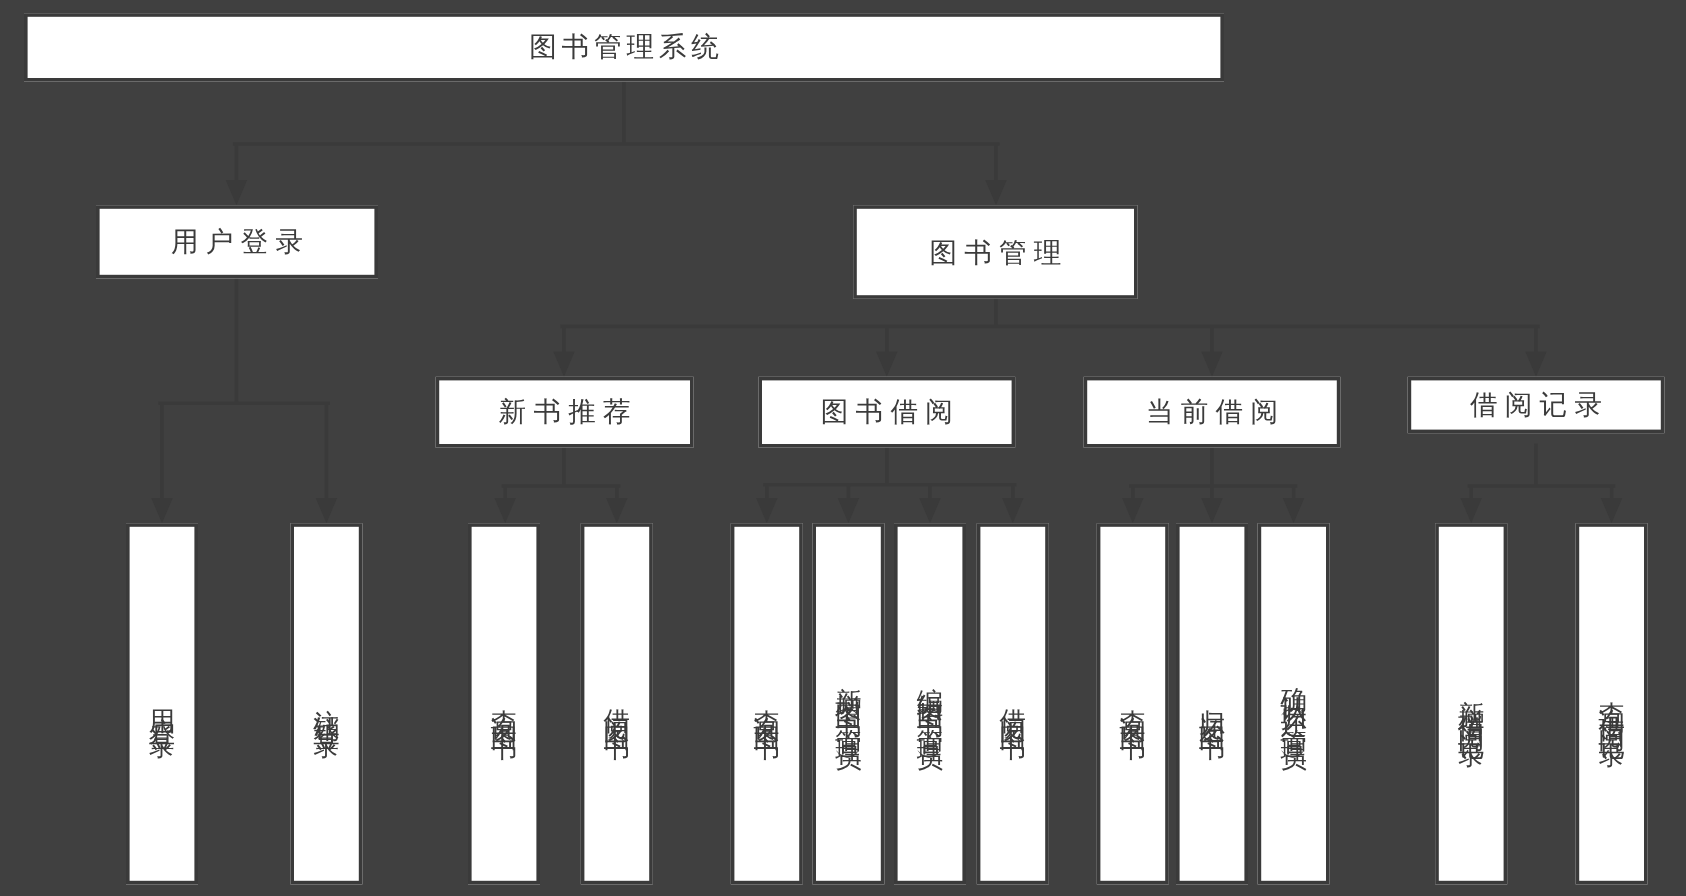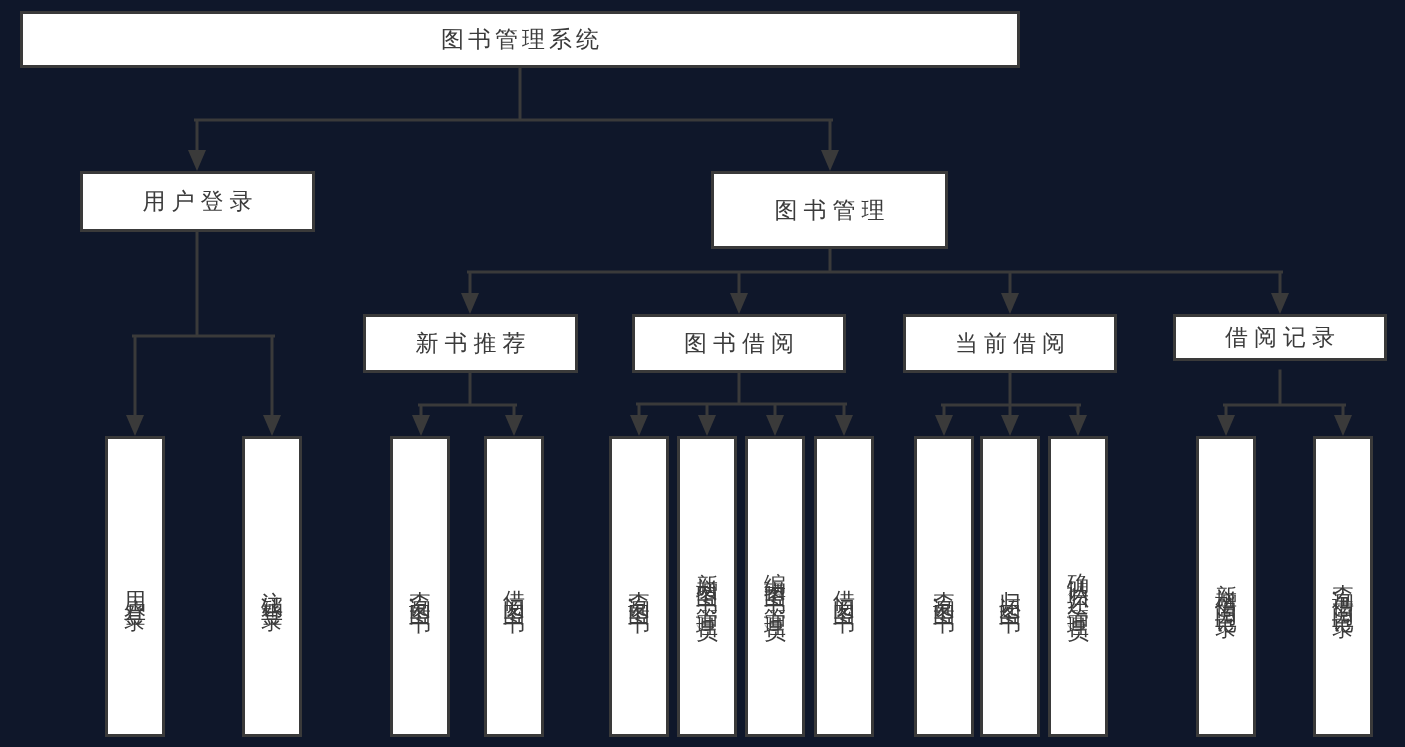--- a/index.html
+++ b/index.html
@@ -4,21 +4,21 @@
 <style>
   html, body {
     margin: 0;
     padding: 0;
     background: #ffffff;
   }
   .canvas {
     position: relative;
     width: 1405px;
     height: 747px;
-    background: #0f172a;
+    background: #404040;
     font-family: "Liberation Sans", sans-serif;
     overflow: hidden;
   }
   .connector-layer {
     position: absolute;
     left: 0;
     top: 0;
     width: 1405px;
     height: 747px;
     pointer-events: none;

